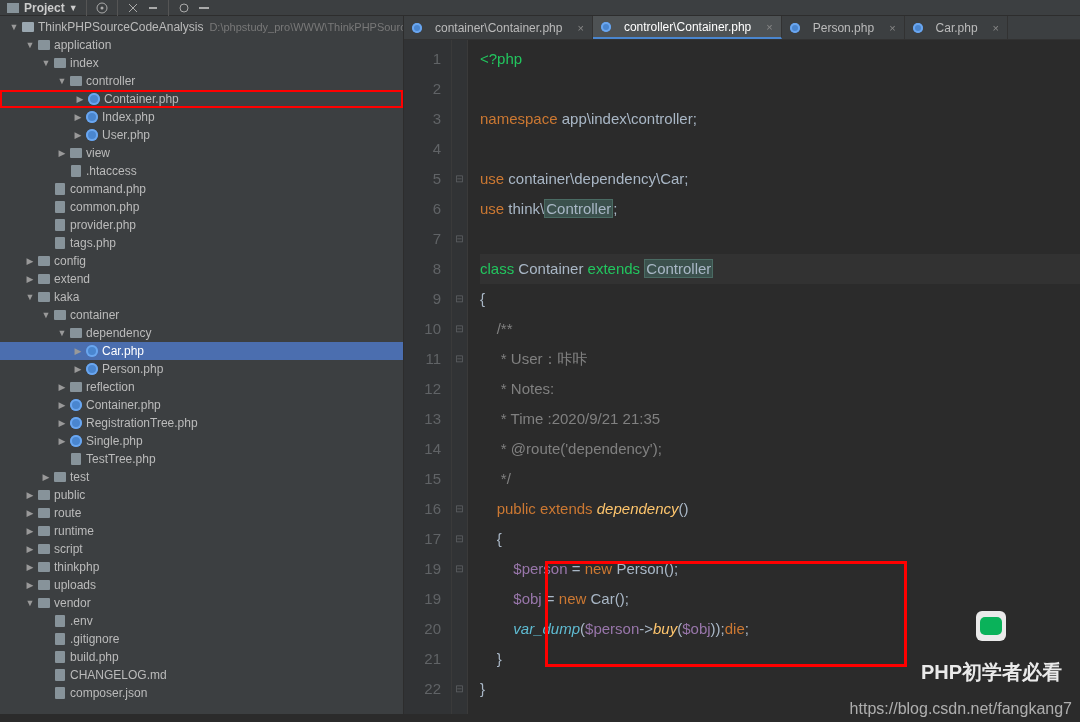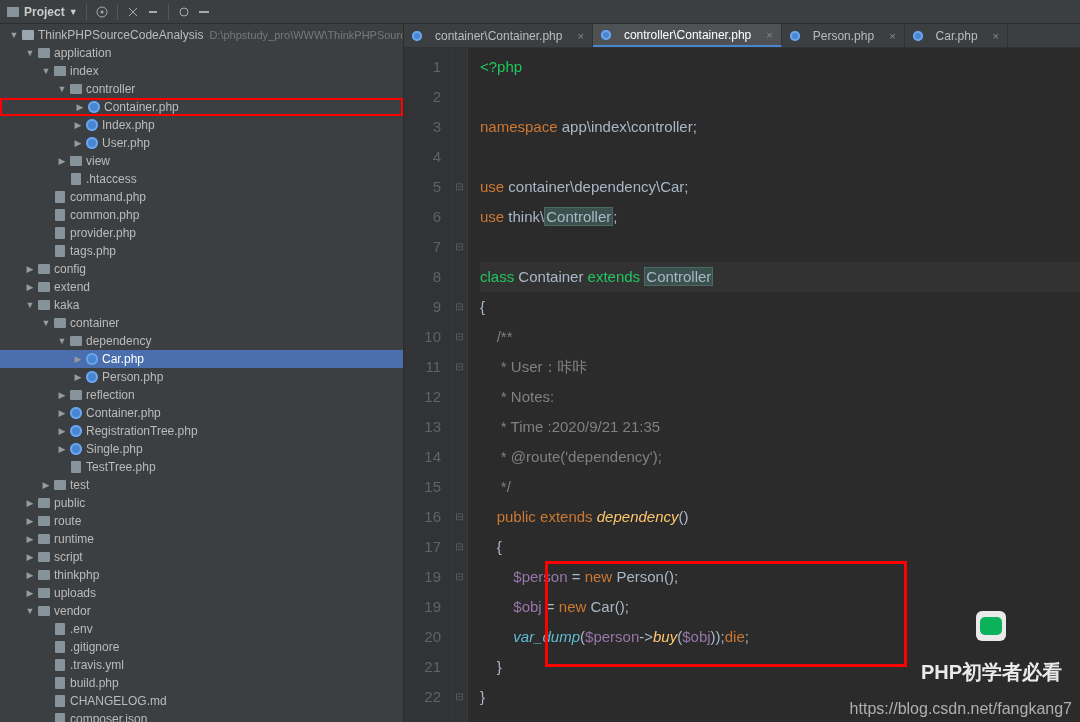--- a/index.html
+++ b/index.html
@@ -1,17 +1,17 @@
 <!DOCTYPE html>
 <html><head>
 <meta charset="utf-8">
 <style>
 * { margin: 0; padding: 0; box-sizing: border-box; font-family: "Segoe UI", Arial, sans-serif; }
 body { background: #2b2b2b; color: #bbb; font-size: 12px; width: 1080px; height: 722px; overflow: hidden; position: relative; }
-.toolbar { height: 24px; background: #3c3f41; border-bottom: 1px solid #2d2d2d; display: flex; align-items: center; padding: 0 6px; gap: 6px; }
+.toolbar { height: 16px; background: #3c3f41; border-bottom: 1px solid #2d2d2d; display: flex; align-items: center; padding: 0 6px; gap: 6px; }
 .toolbar .sep { width: 1px; height: 16px; background: #555; margin: 0 2px; }
 .toolbar svg, .toolbar span.ico { width: 14px; height: 14px; }
 .project-header { display: flex; align-items: center; gap: 4px; color: #ccc; font-weight: bold; }
 .project-header .arrow { font-size: 9px; }
 .main { display: flex; height: calc(100% - 24px); }
 .sidebar { width: 404px; background: #3c3f41; border-right: 1px solid #2d2d2d; overflow: hidden; font-size: 12px; color: #bbb; }
 .tree { padding-top: 2px; }
 .tree-row { display: flex; align-items: center; height: 18px; padding-right: 6px; white-space: nowrap; cursor: default; }
 .tree-row.selected { background: #4b6eaf; color: #fff; }
 .tree-row .indent { flex-shrink: 0; }
@@ -368,28 +368,20 @@
             <span class="file-icon"></span>
           </span>
           <span class="label">.gitignore</span>
         </div>
         <div class="tree-row">
           <span class="indent" style="width: 40px;"></span>
           <span class="arrow"></span>
           <span class="icon">
             <span class="file-icon"></span>
           </span>
-          <span class="label">.travis.yml</span>
-        </div>
-        <div class="tree-row">
-          <span class="indent" style="width: 40px;"></span>
-          <span class="arrow"></span>
-          <span class="icon">
-            <span class="file-icon"></span>
-          </span>
           <span class="label">build.php</span>
         </div>
         <div class="tree-row">
           <span class="indent" style="width: 40px;"></span>
           <span class="arrow"></span>
           <span class="icon">
             <span class="file-icon"></span>
           </span>
           <span class="label">CHANGELOG.md</span>
         </div>

